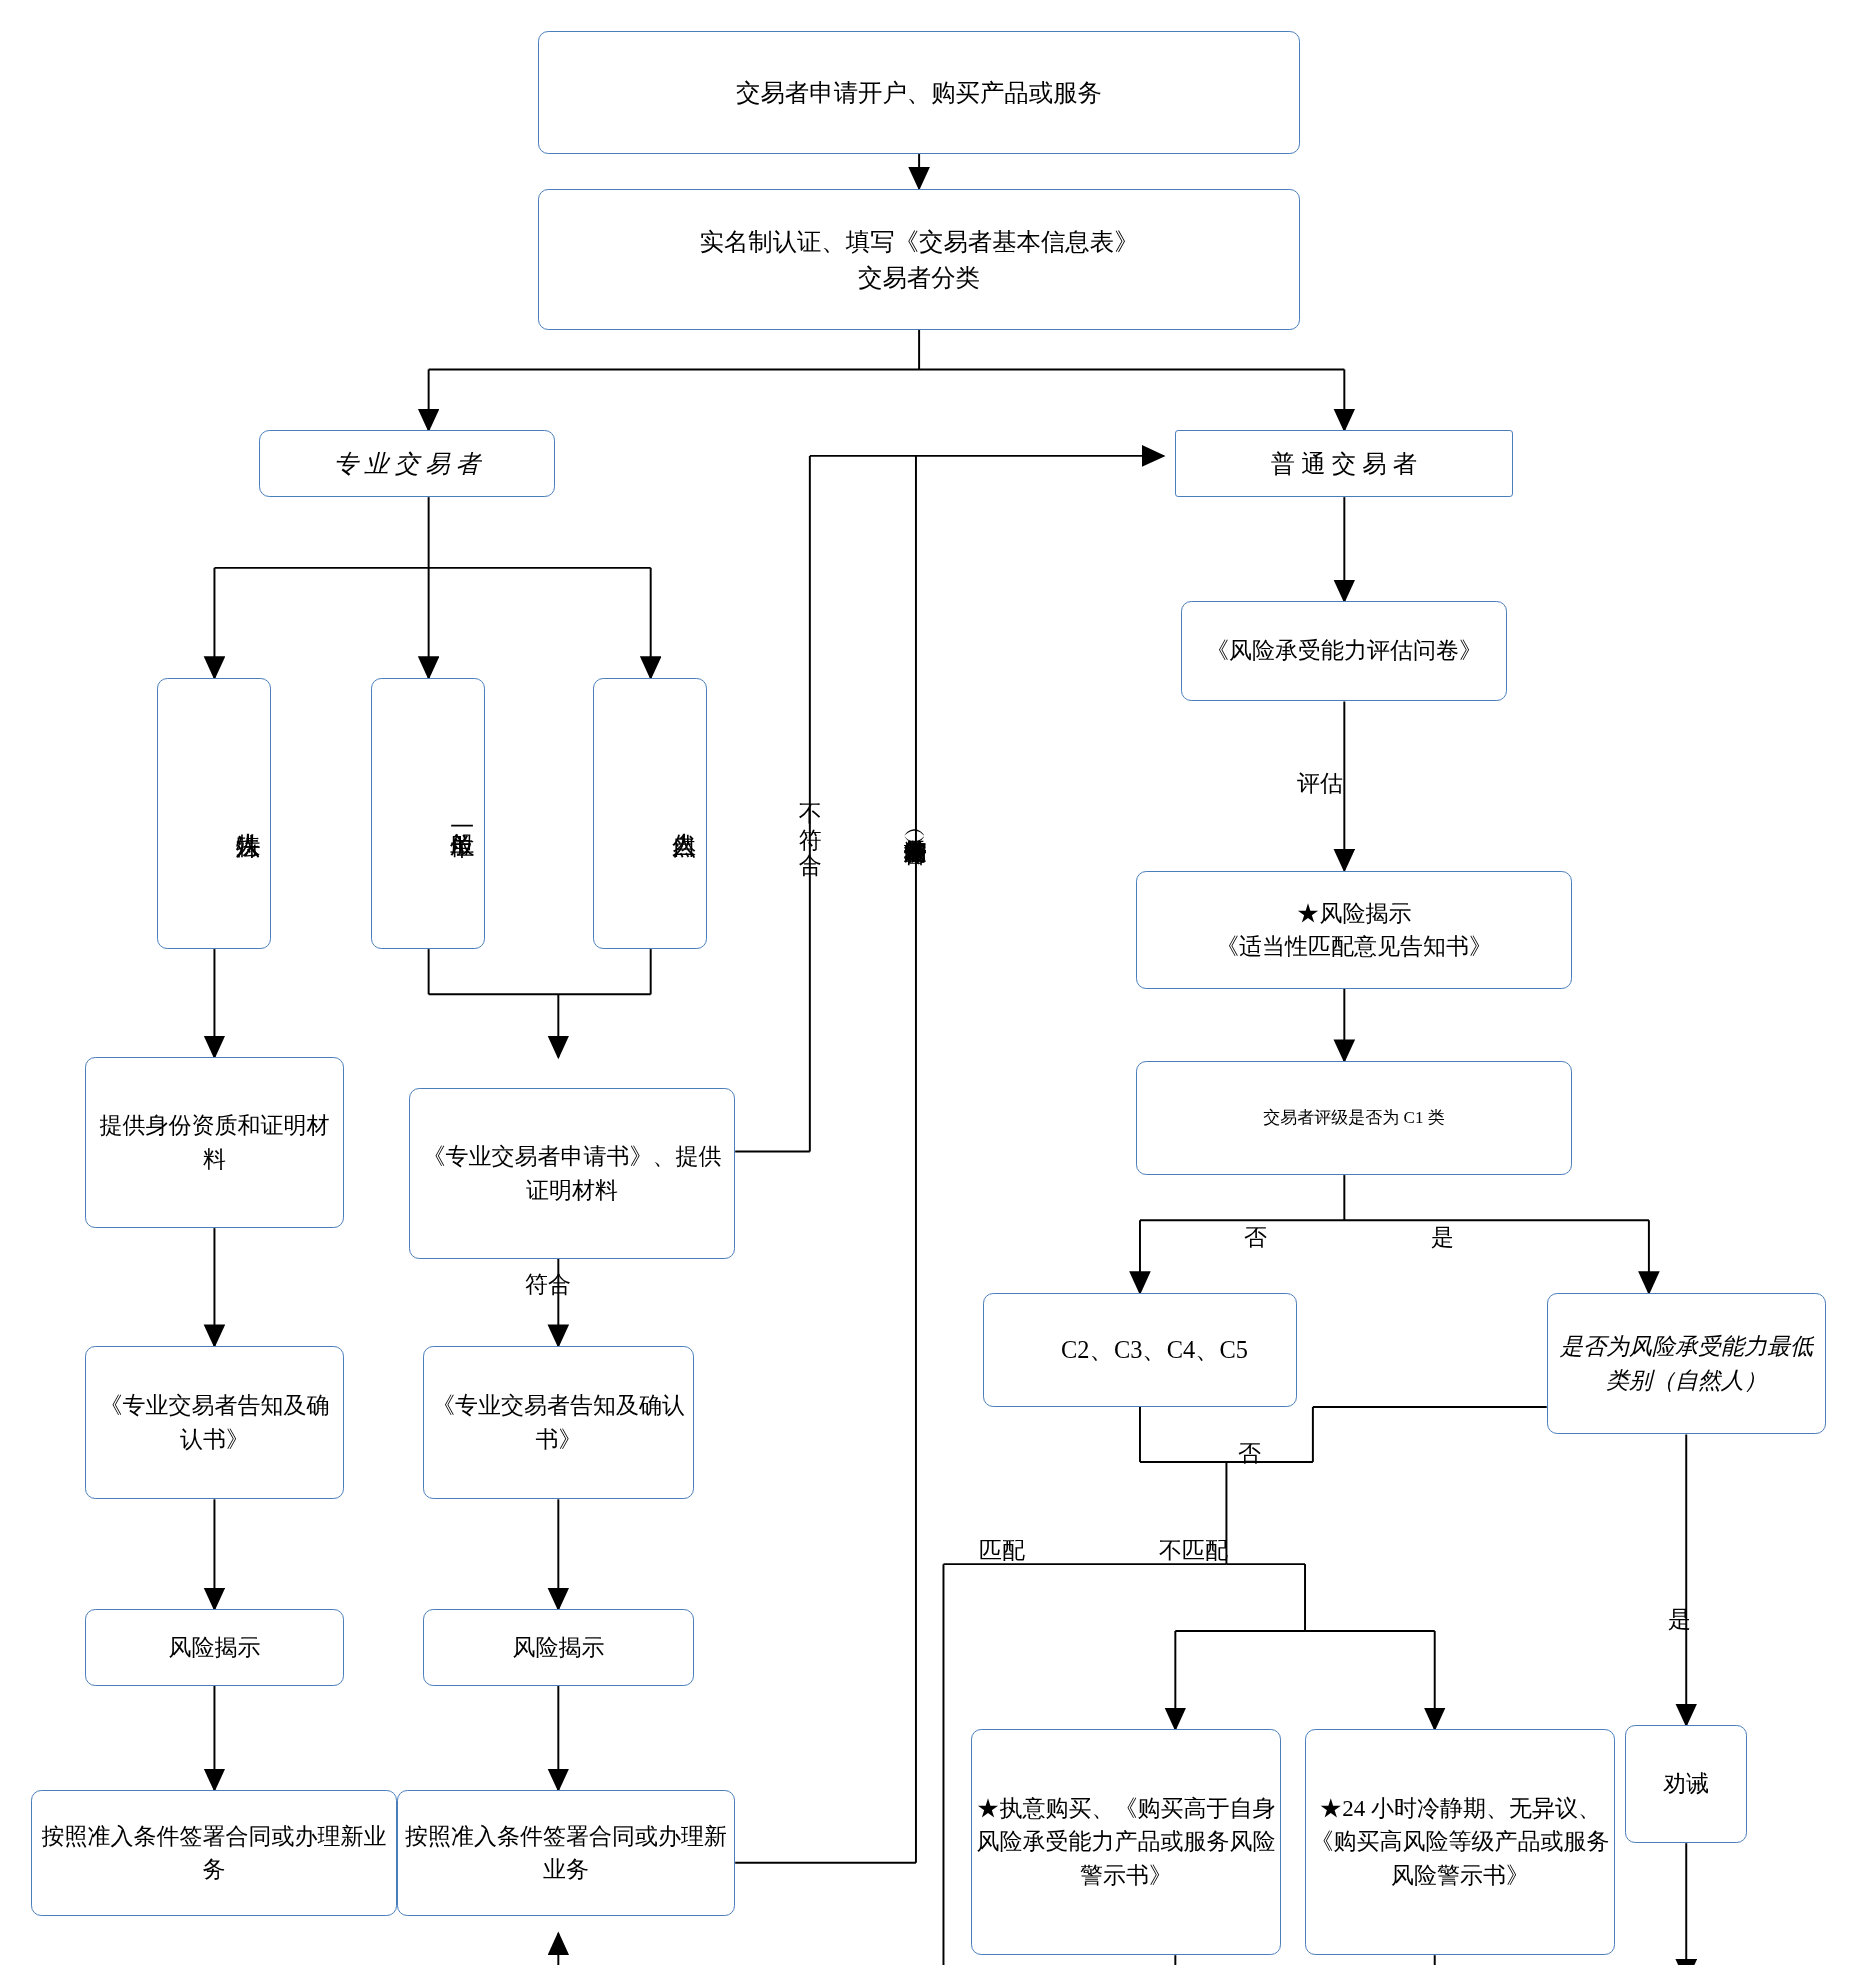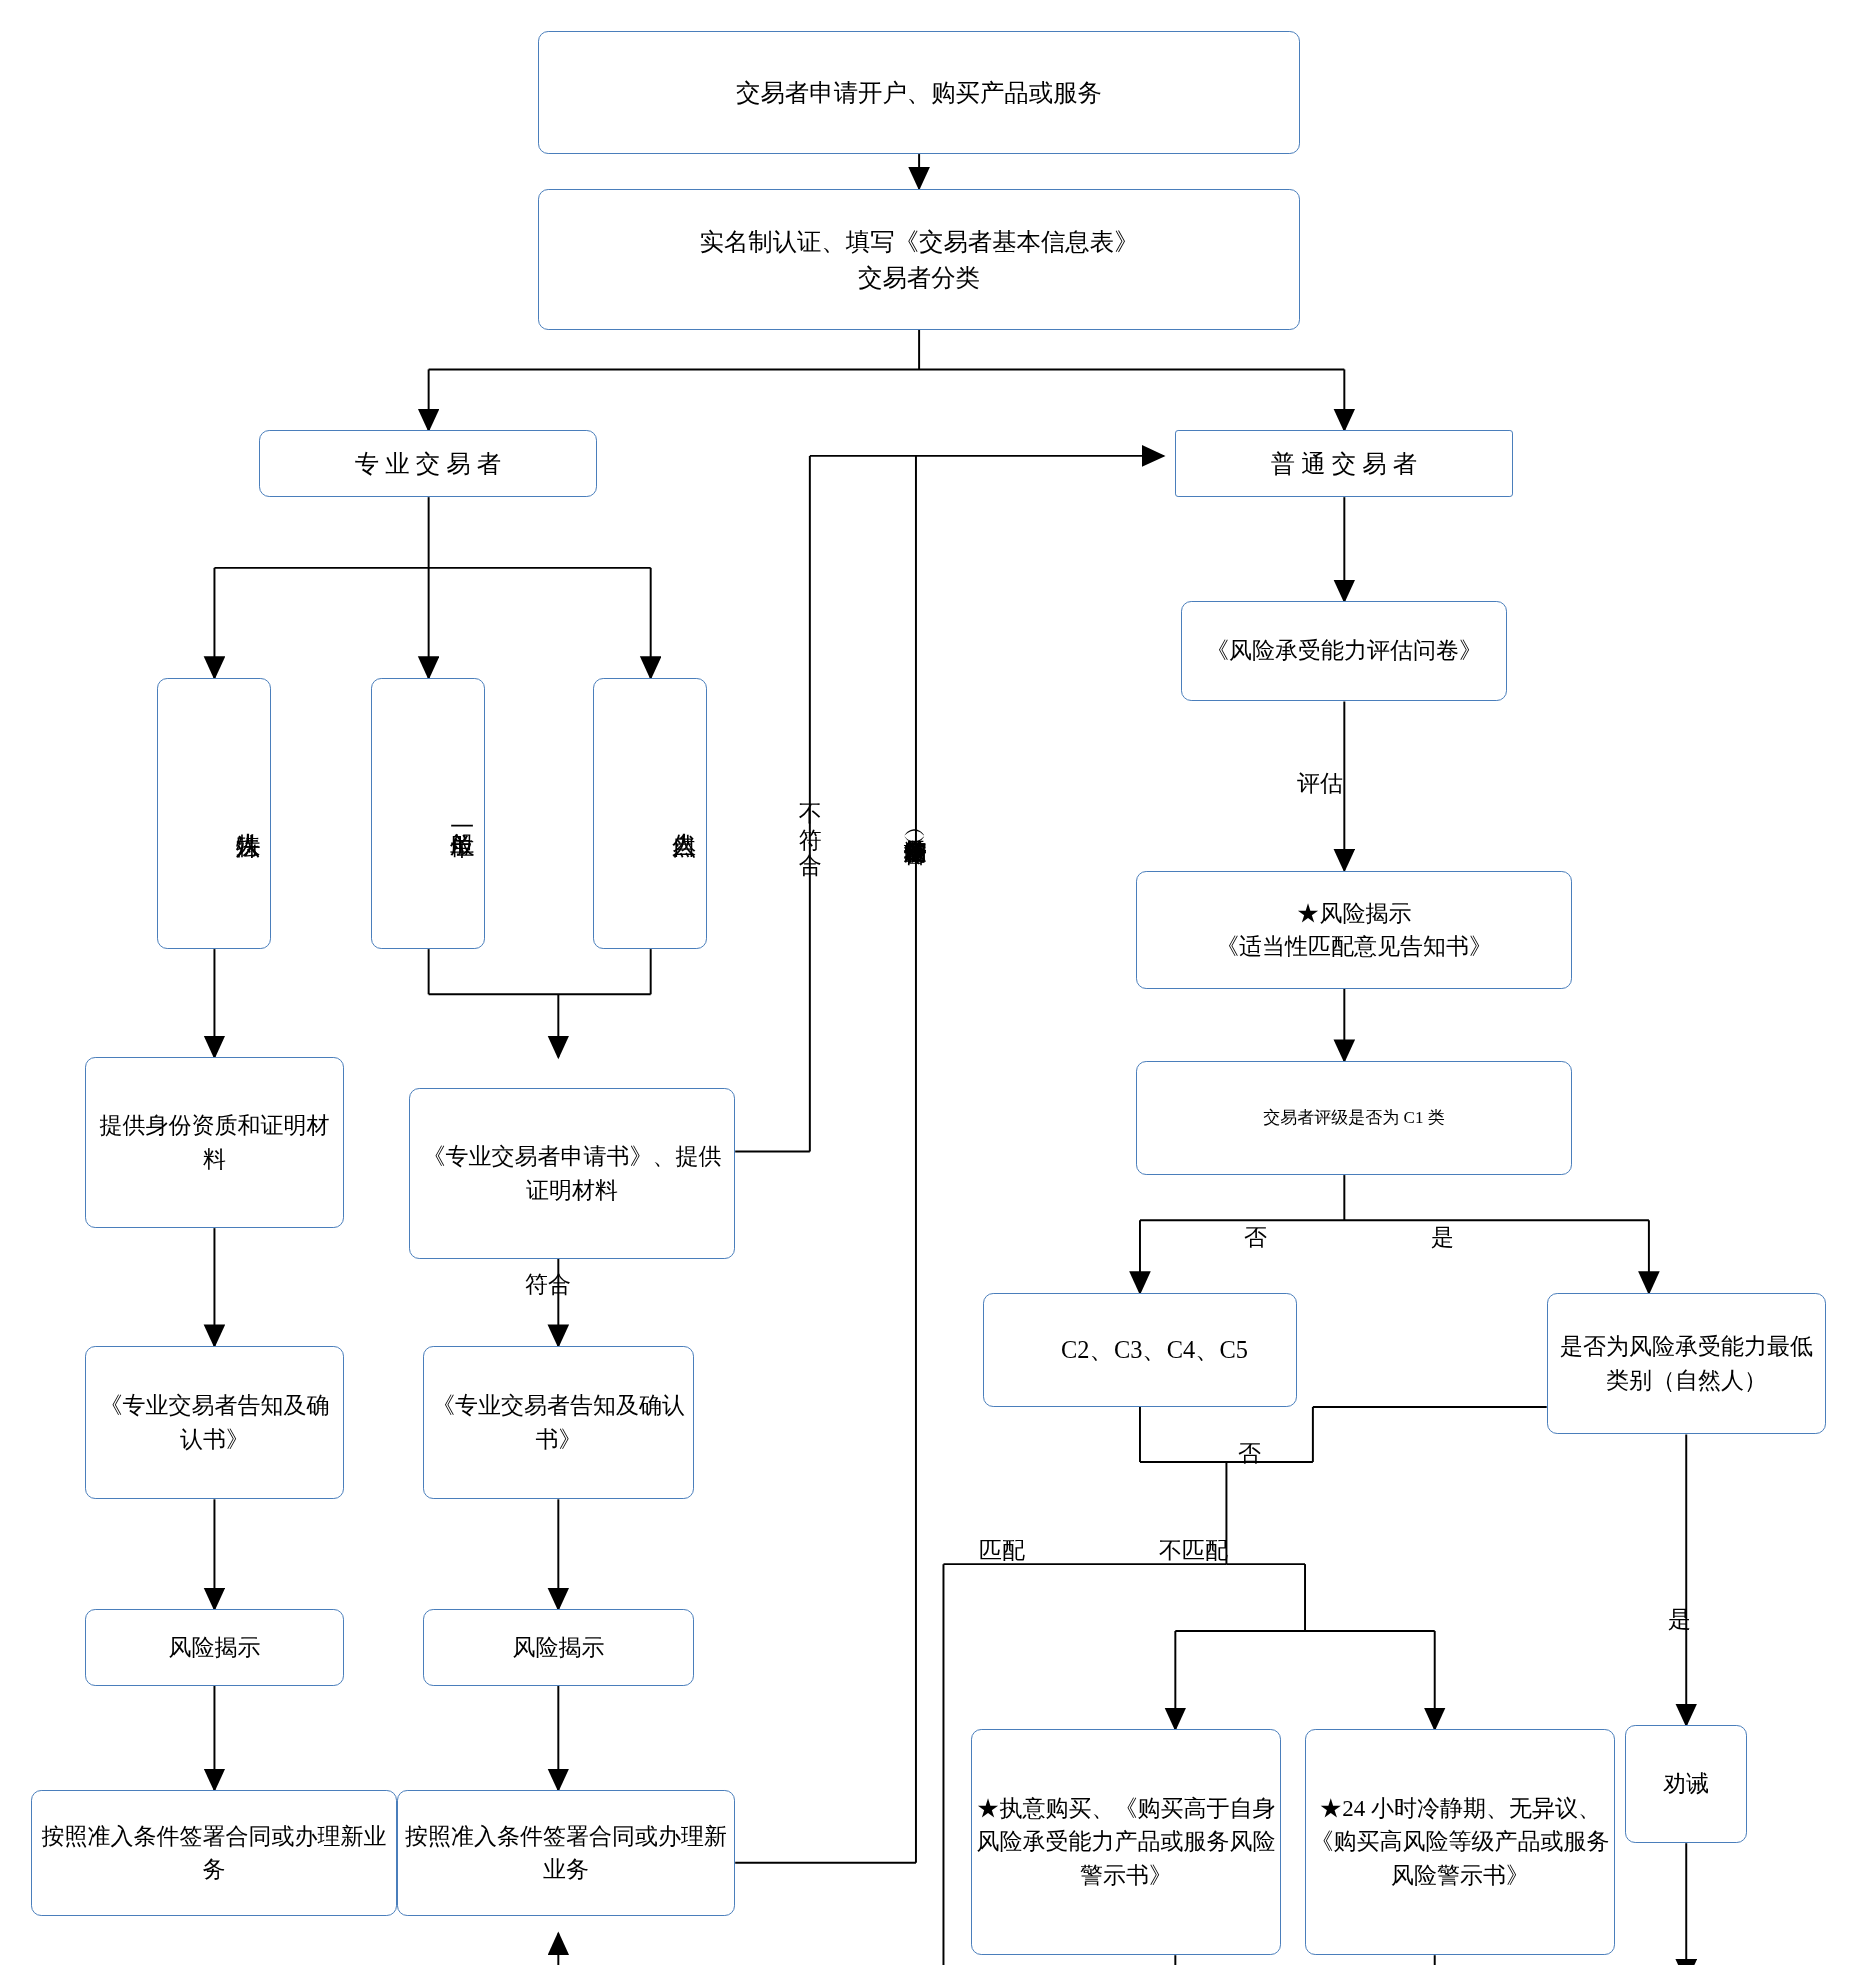--- a/index.html
+++ b/index.html
@@ -154,21 +154,21 @@
   </svg>
 
   <div class="node" style="left:538px; top:31px; width:762px; height:123px; font-size:24.4px;">
     <span>交易者申请开户、购买产品或服务</span>
   </div>
 
   <div class="node" style="left:538px; top:189px; width:762px; height:141px; font-size:24.4px;">
     <span>实名制认证、填写《交易者基本信息表》<br>交易者分类</span>
   </div>
 
-  <div class="node" style="left:259px; top:430px; width:338px; height:67px; font-size:24.4px;">
+  <div class="node" style="left:259px; top:430px; width:296px; height:67px; font-size:24.4px;font-style:italic;">
     <span>专 业 交 易 者</span>
   </div>
 
   <div class="node sq" style="left:1175px; top:430px; width:338px; height:67px; font-size:24.4px;">
     <span>普 通 交 易 者</span>
   </div>
 
   <div class="node vtext" style="left:157px; top:678px; width:114px; height:271px; border:1.6px solid #4a7ebb; border-radius:10.2px; background:#fff; font-size:24.4px;">
     <span>特殊法人</span>
   </div>
@@ -222,21 +222,21 @@
   </div>
 
   <div class="node" style="left:1136px; top:1061px; width:436px; height:114px; font-size:17px;">
     <span>交易者评级是否为 C1 类</span>
   </div>
 
   <div class="node" style="left:983px; top:1293px; width:314px; height:114px; font-size:24.4px;padding-left:33px;">
     <span>C2、C3、C4、C5</span>
   </div>
 
-  <div class="node" style="left:1547px; top:1293px; width:279px; height:141px; font-size:23px;">
+  <div class="node" style="left:1547px; top:1293px; width:279px; height:141px; font-size:23px;font-style:italic;">
     <span>是否为风险承受能力最低类别（自然人）</span>
   </div>
 
   <div class="node" style="left:971px; top:1729px; width:310px; height:226px; font-size:23px;">
     <span>★执意购买、《购买高于自身风险承受能力产品或服务风险警示书》</span>
   </div>
 
   <div class="node" style="left:1305px; top:1729px; width:310px; height:226px; font-size:23px;">
     <span>★24 小时冷静期、无异议、《购买高风险等级产品或服务风险警示书》</span>
   </div>

